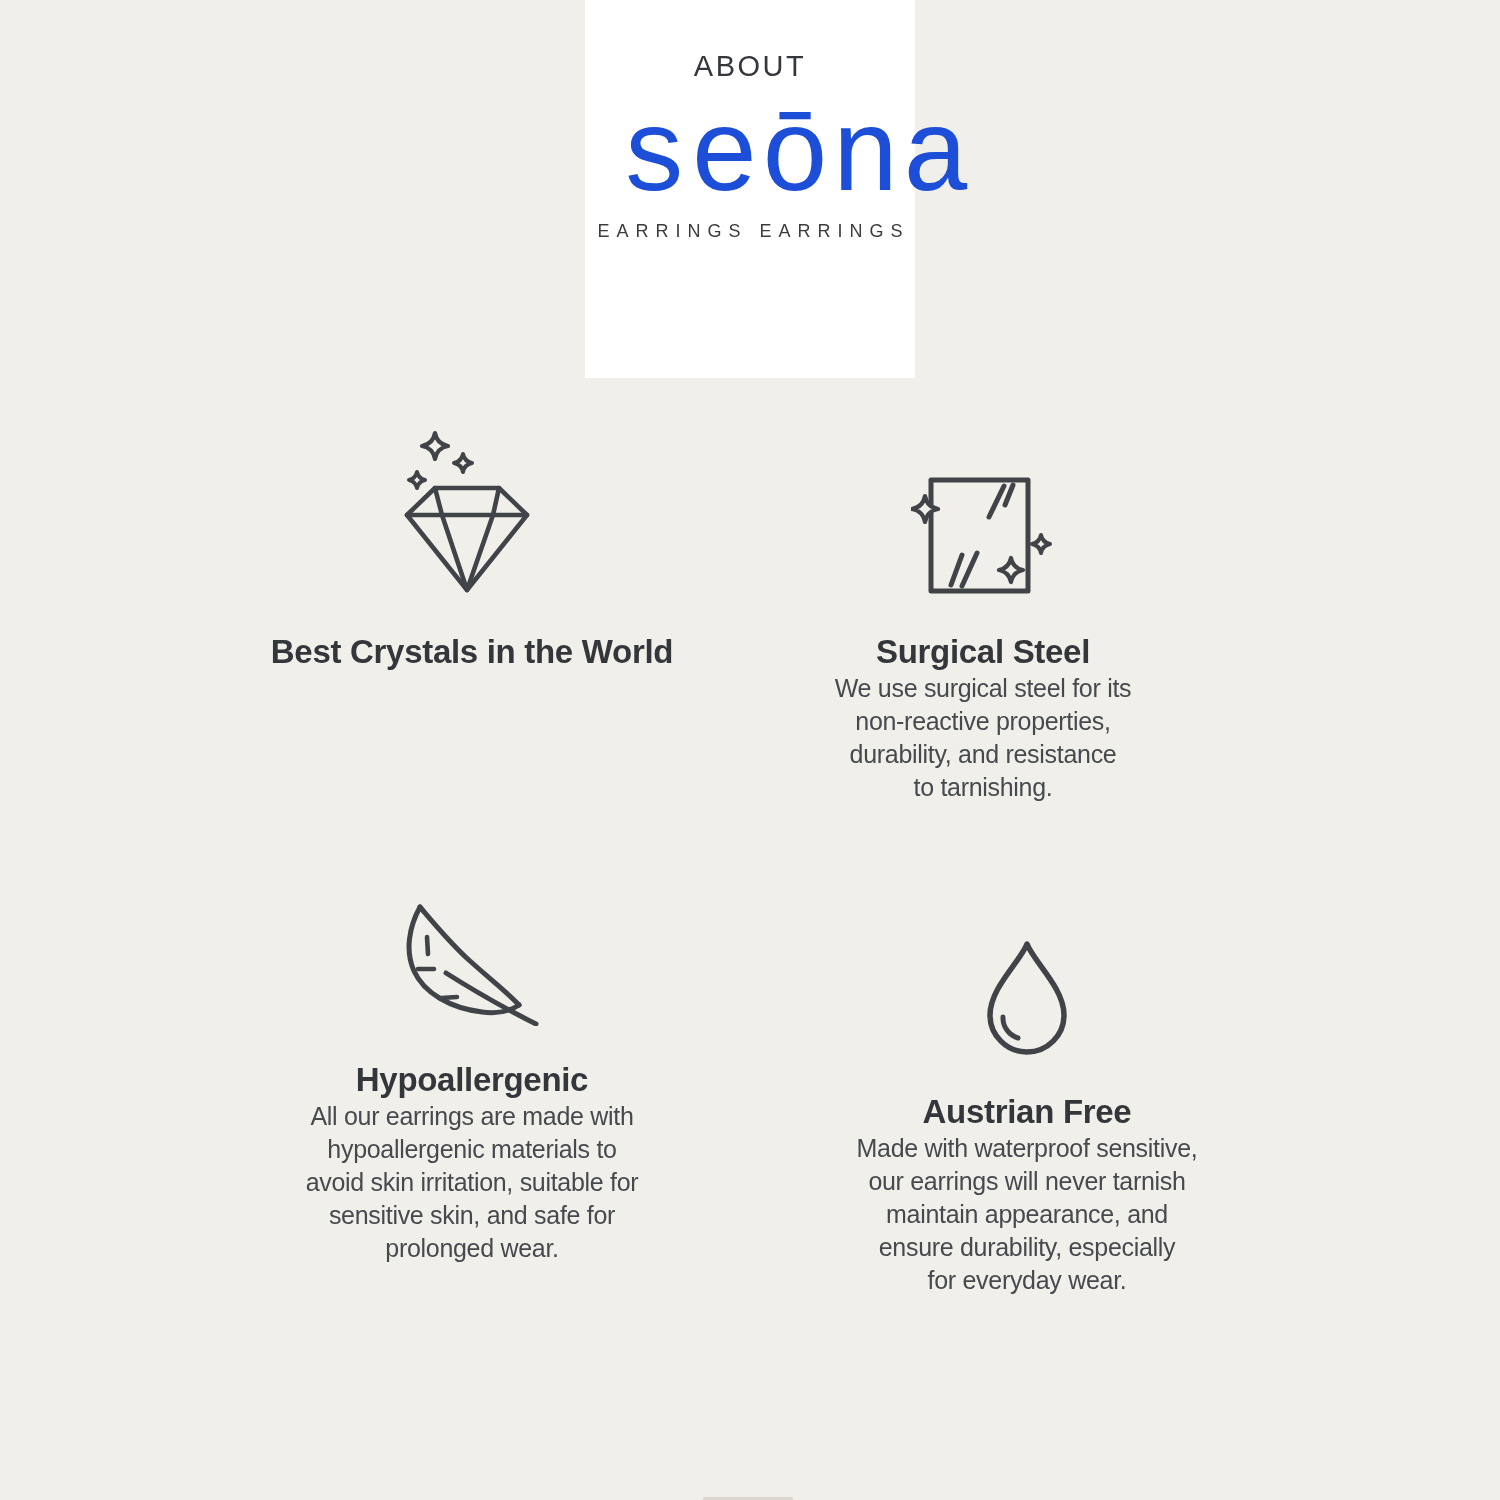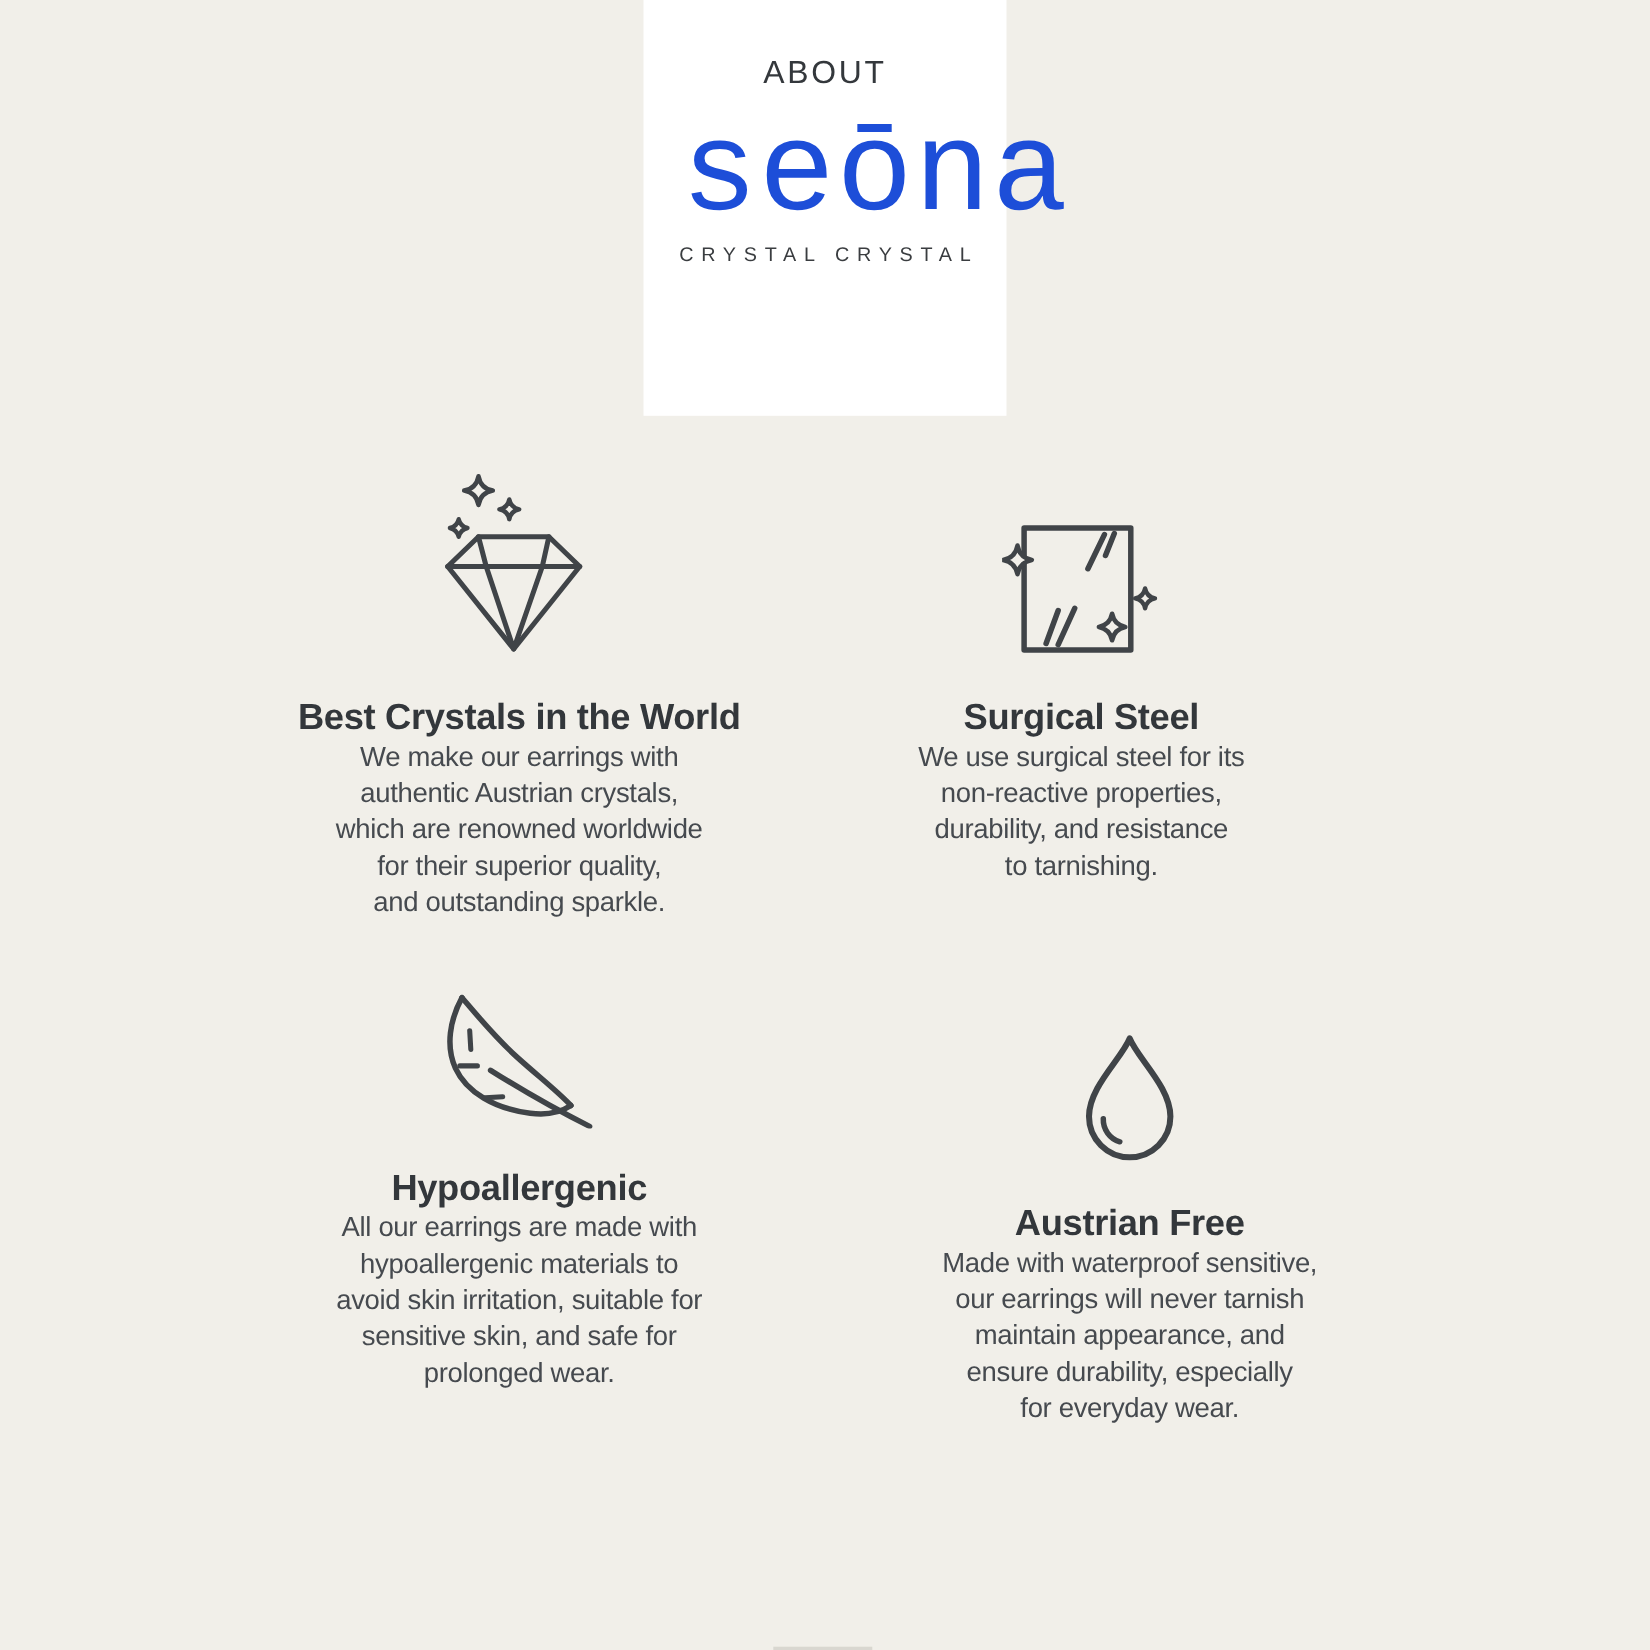--- a/index.html
+++ b/index.html
@@ -92,40 +92,35 @@
   }
 </style>
 </head>
 <body>
 
 <div class="page">
 
   <div class="card">
     <div class="about">ABOUT</div>
     <div class="brand">seōna</div>
-    <div class="tagline">CRYSTAL CRYSTAL</div>
+    <div class="tagline">EARRINGS EARRINGS</div>
   </div>
 
   <section class="cell row1 c0">
     <div class="icon-box">
       <svg width="140" height="165" viewBox="0 0 140 165">
         <path class="stroke" stroke-width="4.2" d="M33 3 Q35 14 46 16 Q35 18 33 29 Q31 18 20 16 Q31 14 33 3 Z"></path>
         <path class="stroke" stroke-width="4" d="M61 24 Q62.5 31.5 70 33 Q62.5 34.5 61 42 Q59.5 34.5 52 33 Q59.5 31.5 61 24 Z"></path>
         <path class="stroke" stroke-width="4" d="M15 42 Q16.5 48.5 23 50 Q16.5 51.5 15 58 Q13.5 51.5 7 50 Q13.5 48.5 15 42 Z"></path>
         <path class="stroke" stroke-width="4.6" d="M33 58 L97 58 L125 85 L65 160 L5 85 Z"></path>
         <path class="stroke" stroke-width="4.6" d="M5 85 L125 85"></path>
         <path class="stroke" stroke-width="4.6" d="M33 58 L40 85 L65 160 M97 58 L91 85 L65 160"></path>
       </svg>
     </div>
     <h2>Best Crystals in the World</h2>
-    <p>We make our earrings with
-authentic Austrian crystals,
-which are renowned worldwide
-for their superior quality,
-and outstanding sparkle.</p>
   </section>
 
   <section class="cell row1 c1">
     <div class="icon-box">
       <svg width="145" height="119" viewBox="0 0 145 119">
         <rect class="stroke" stroke-width="5" x="20" y="4" width="97" height="111"></rect>
         <path class="stroke" stroke-width="5" d="M78 41 L93 10 M94 29 L102 9"></path>
         <path class="stroke" stroke-width="5" d="M40 109 L51 79 M51 110 L66 77"></path>
         <path class="star-fill" stroke-width="4.2" d="M14 20 Q16 31 27 33 Q16 35 14 46 Q12 35 1 33 Q12 31 14 20 Z"></path>
         <path class="star-fill" stroke-width="4" d="M130 59 Q131.5 66.5 139 68 Q131.5 69.5 130 77 Q128.5 69.5 121 68 Q128.5 66.5 130 59 Z"></path>

